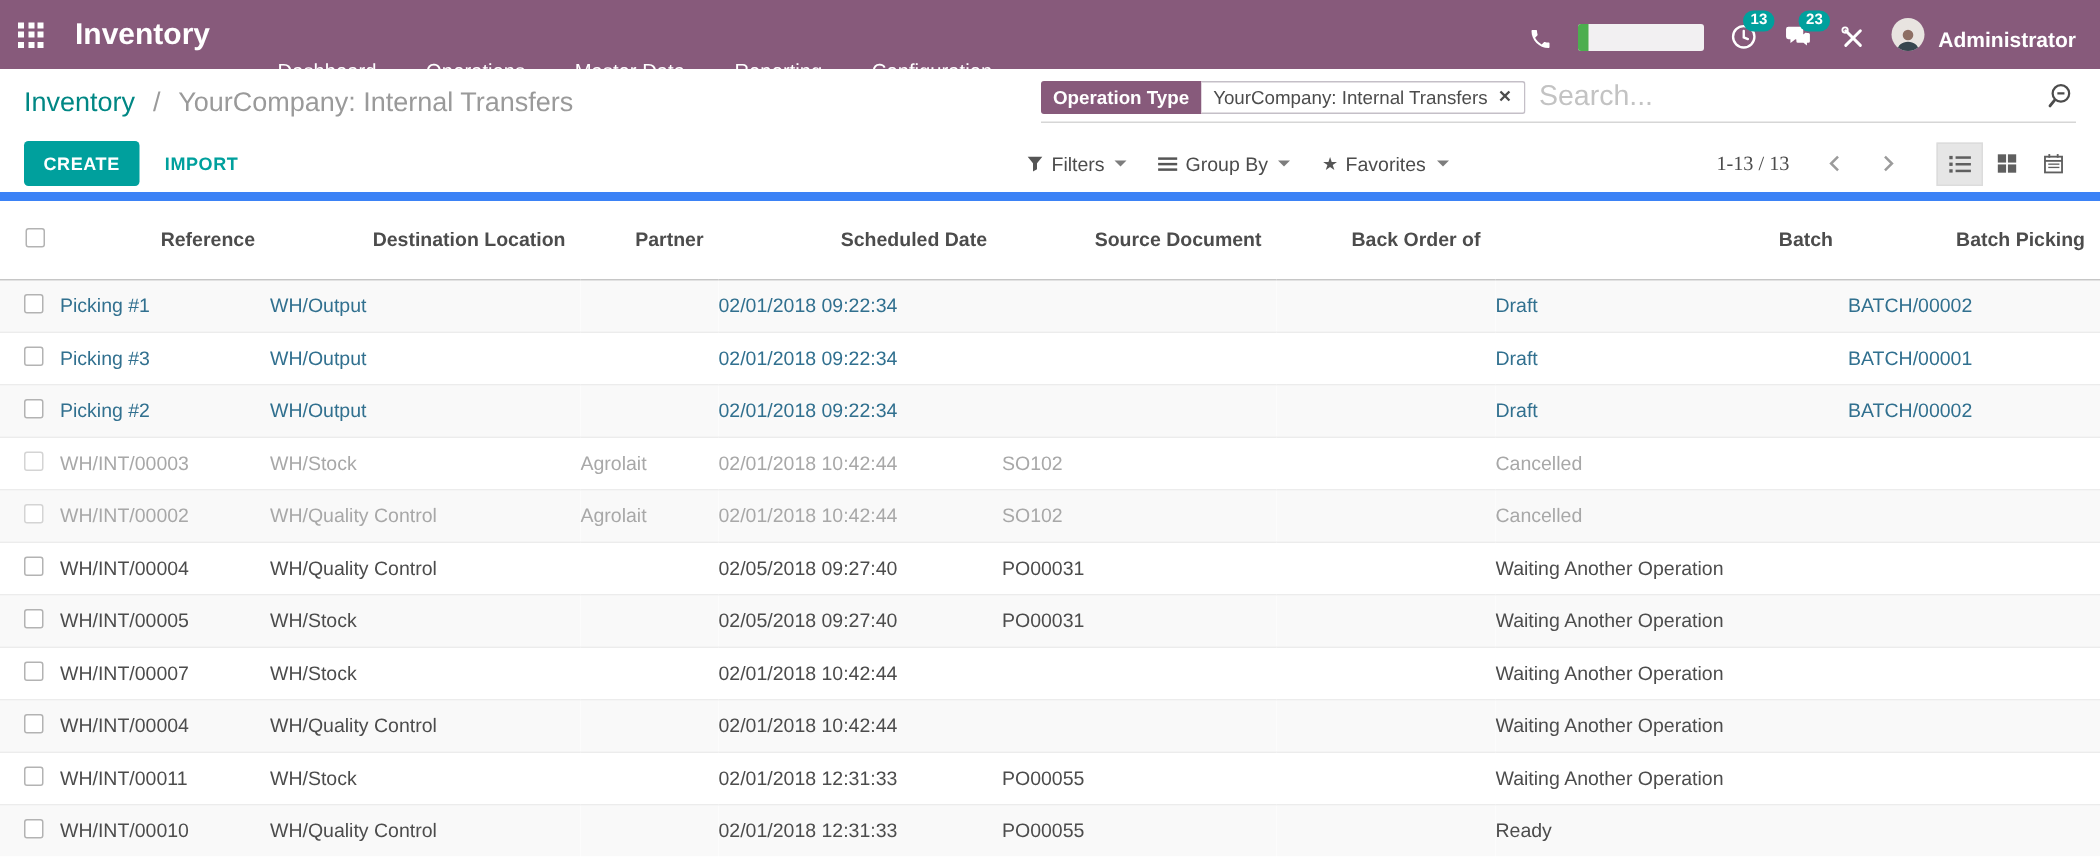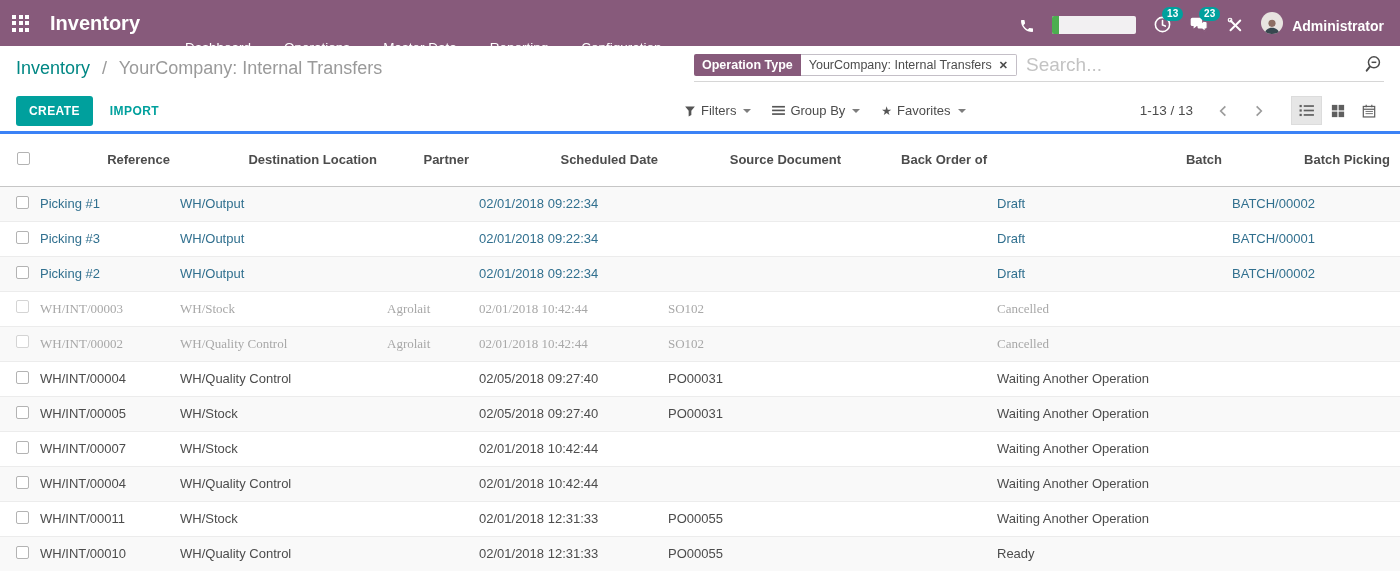--- a/index.html
+++ b/index.html
@@ -39,52 +39,52 @@
   .facet-value { background: #fff; border: 1px solid #c4bfc7; border-left: none; color: #4c4c4c;
     padding: 4px 8px; display: inline-flex; align-items: center; gap: 7px;
     border-radius: 0 2px 2px 0; white-space: nowrap; }
   .facet-remove { font-weight: bold; font-size: 11px; color: #4c4c4c; cursor: pointer; }
   .search-input { flex: 1; border: none; outline: none; font-size: 19px; color: #6b6b6b;
     padding: 0 9px; background: transparent; min-width: 40px; }
   .search-input::placeholder { color: #c3c3c3; }
 
   
   .cp-row { height: 44px; display: flex; align-items: center; padding: 0 16px;
-    border-bottom: 3px solid #3b82f6; }
+    border-bottom: 6px solid #3b82f6; }
   .cp-left { width: 668px; display: flex; align-items: center; gap: 17px; }
   .btn-create { background: #00A09D; color: #fff; border: none; border-radius: 3px;
     font-family: inherit; font-size: 12px; font-weight: bold; letter-spacing: .4px;
     padding: 8px 13px; cursor: pointer; }
   .btn-import { background: none; border: none; color: #00A09D; font-family: inherit;
     font-size: 12px; font-weight: bold; letter-spacing: .4px; cursor: pointer; }
   .dropdowns { display: flex; align-items: center; gap: 21px; }
   .dd { display: inline-flex; align-items: center; gap: 5px; font-size: 13px; color: #4c4c4c;
     cursor: pointer; white-space: nowrap; }
   .caret { width: 0; height: 0; border-left: 4px solid transparent; border-right: 4px solid transparent;
     border-top: 4px solid #7d7d7d; margin-left: 2px; }
   .glyph-icon { font-size: 12px; color: #555; }
-  .cp-right { margin-left: auto; display: flex; align-items: center; gap: 14px; }
+  .cp-right { margin-left: auto; display: flex; align-items: center; gap: 14px; font-family: Liberation Serif, serif; }
   .pager-text { font-size: 13.5px; color: #4c4c4c; margin-right: 6px; }
   .pager-btn { display: inline-flex; cursor: pointer; padding: 4px; }
   .view-switcher { display: flex; margin-left: 8px; }
   .switch-btn { width: 31px; height: 29px; display: inline-flex; align-items: center;
     justify-content: center; cursor: pointer; border: 1px solid transparent; }
   .switch-btn.active { background: #e6e6e6; border-color: #dcdcdc; }
 
   
   table { width: 1400px; border-collapse: collapse; table-layout: fixed; }
   thead th { height: 52px; text-align: right; vertical-align: middle; font-size: 13px;
     font-weight: bold; color: #4c4c4c; border-bottom: 1px solid #c6c6c6; padding: 0 10px 0 0;
     cursor: pointer; white-space: nowrap; }
   tbody td { height: 35px; vertical-align: middle; font-size: 13px; color: #4c4c4c;
     border-top: 1px solid #ececec; padding: 0 10px 0 0; white-space: nowrap; overflow: hidden; }
   tbody tr { cursor: pointer; }
   tbody tr:nth-child(odd) { background: #f9f9f9; }
   tr.row-info td { color: #31708f; }
-  tr.row-muted td { color: #a8a8a8; font-family: Liberation Serif, serif; }
+  tr.row-muted td { color: #a8a8a8; }
   .cell-check { padding-left: 16px !important; }
   .cb { width: 13px; height: 13px; border: 1px solid #b3b3b3; border-radius: 2px;
     background: #fff; display: inline-block; cursor: pointer; }
   tr.row-muted .cb { border-color: #d4d4d4; }
 </style>
 </head>
 <body>
 
 <div class="navbar">
   <div class="apps-grid">

